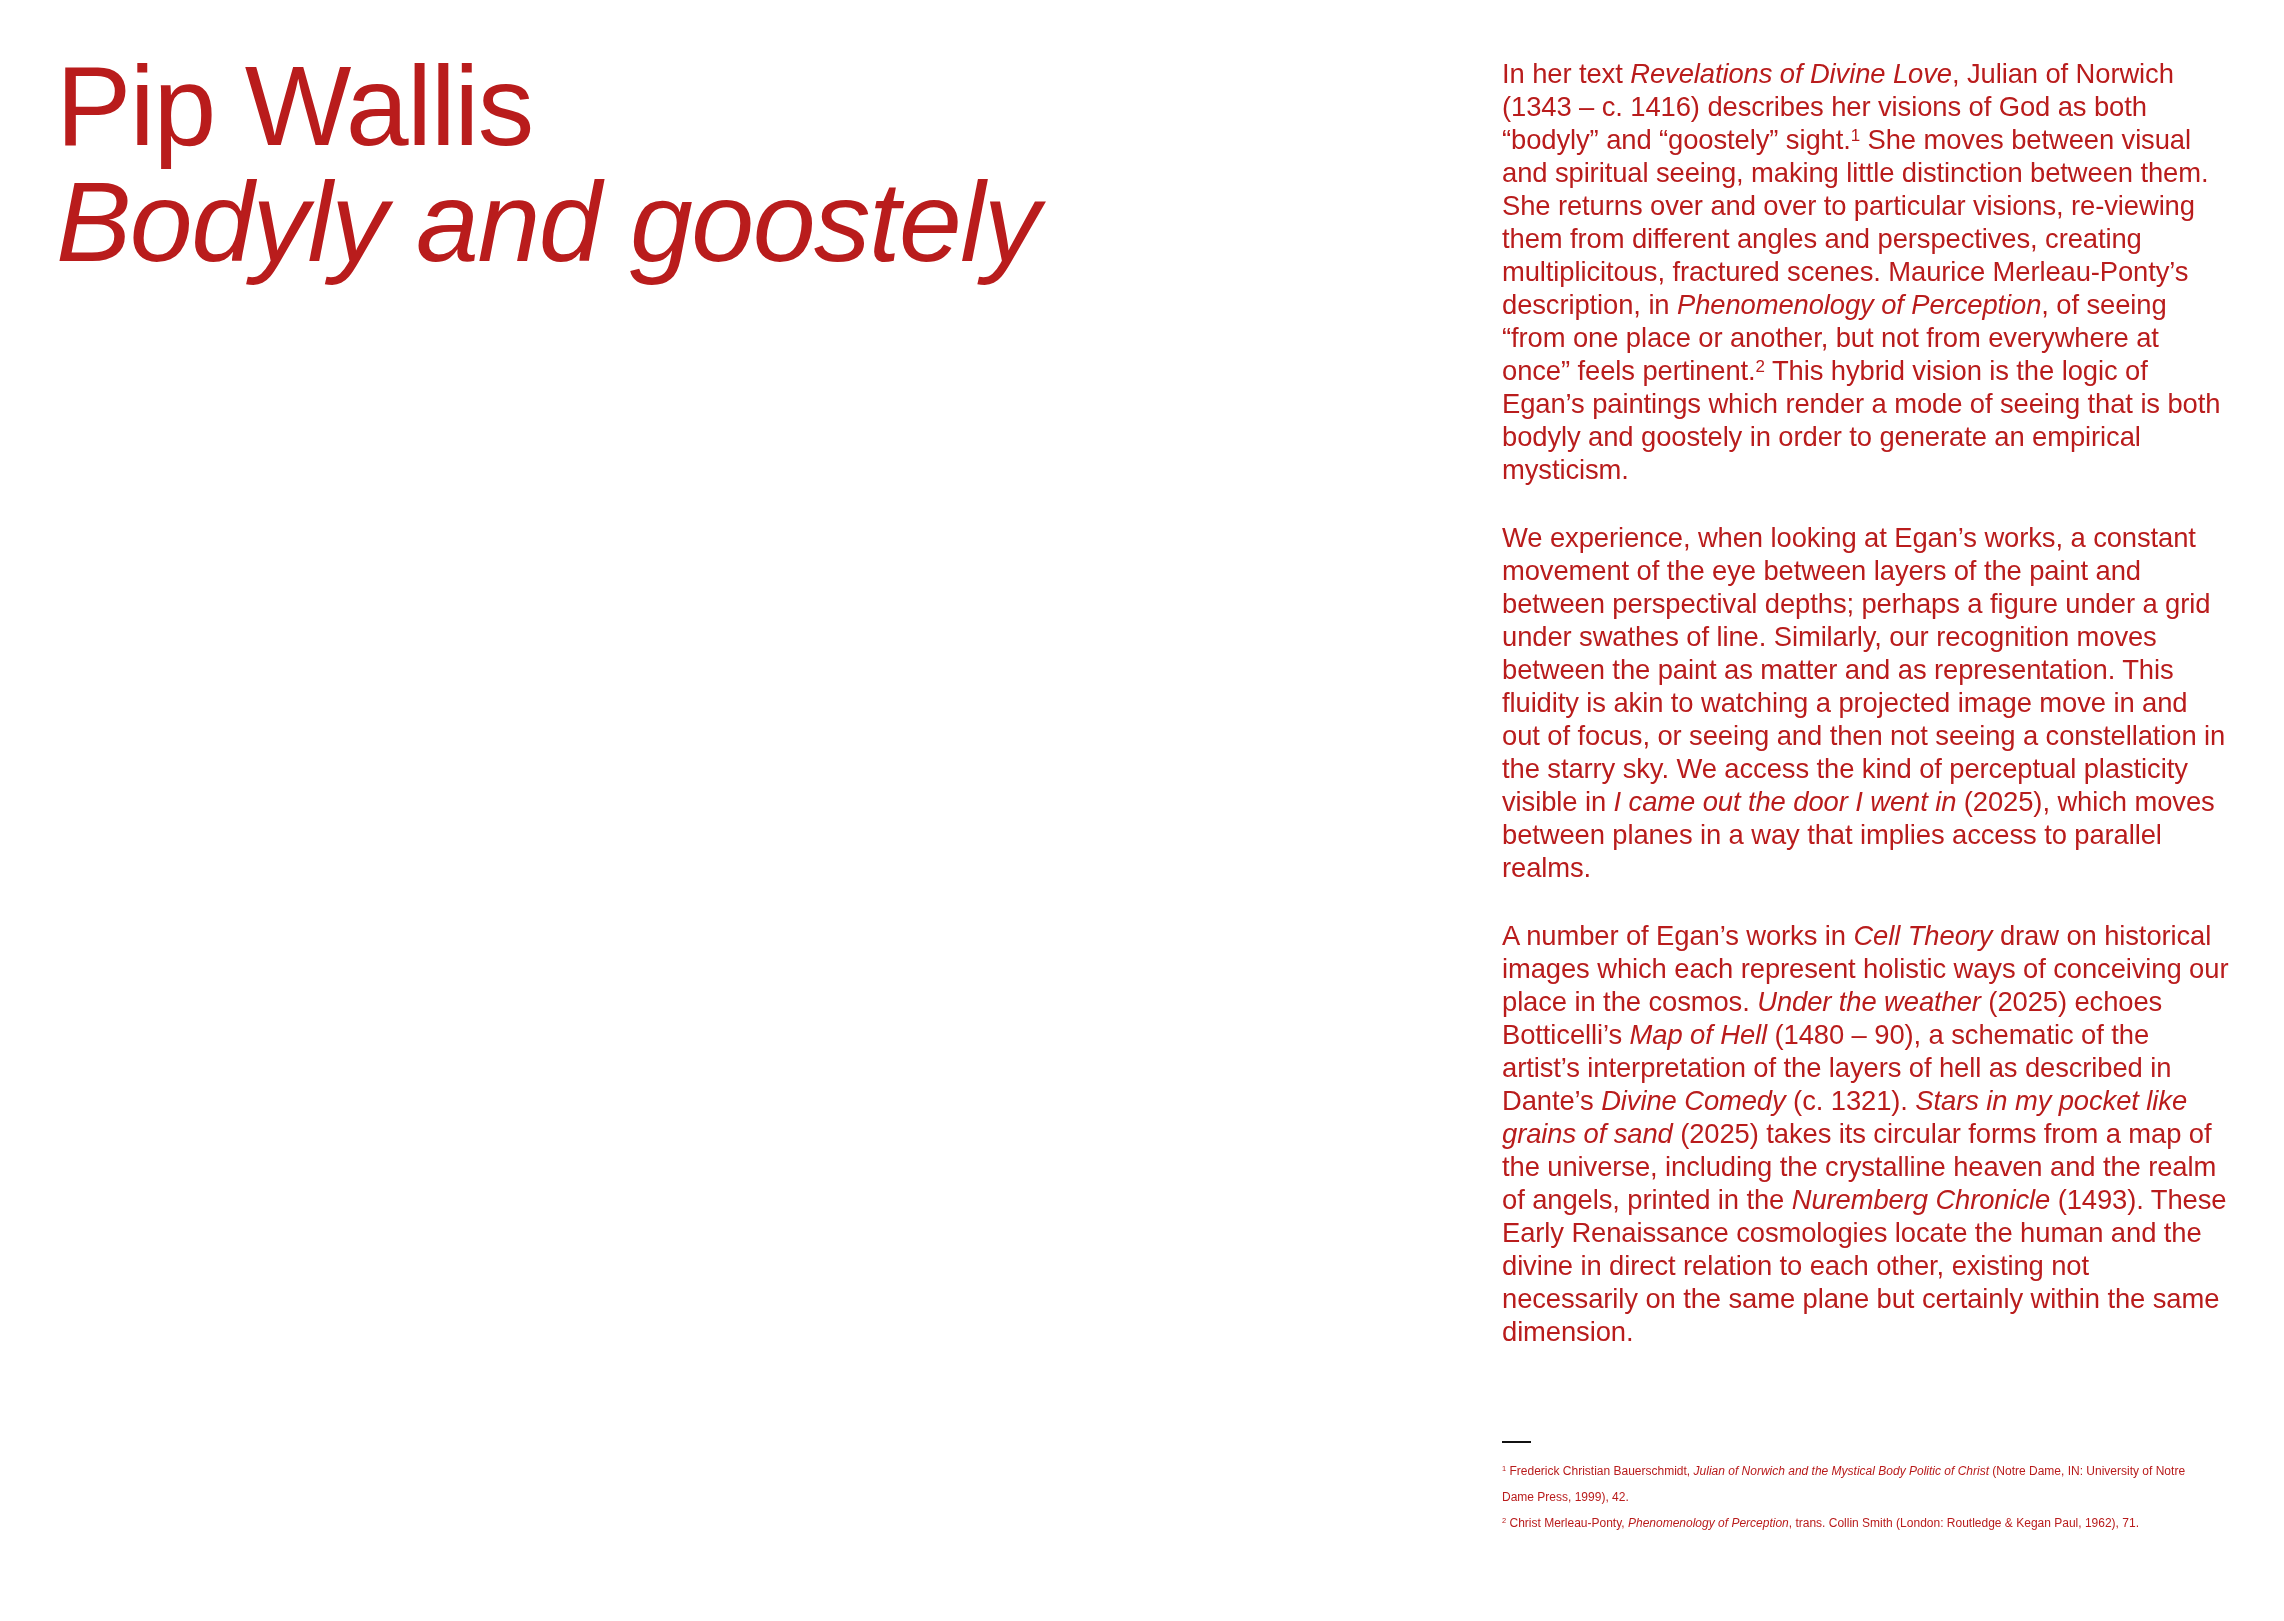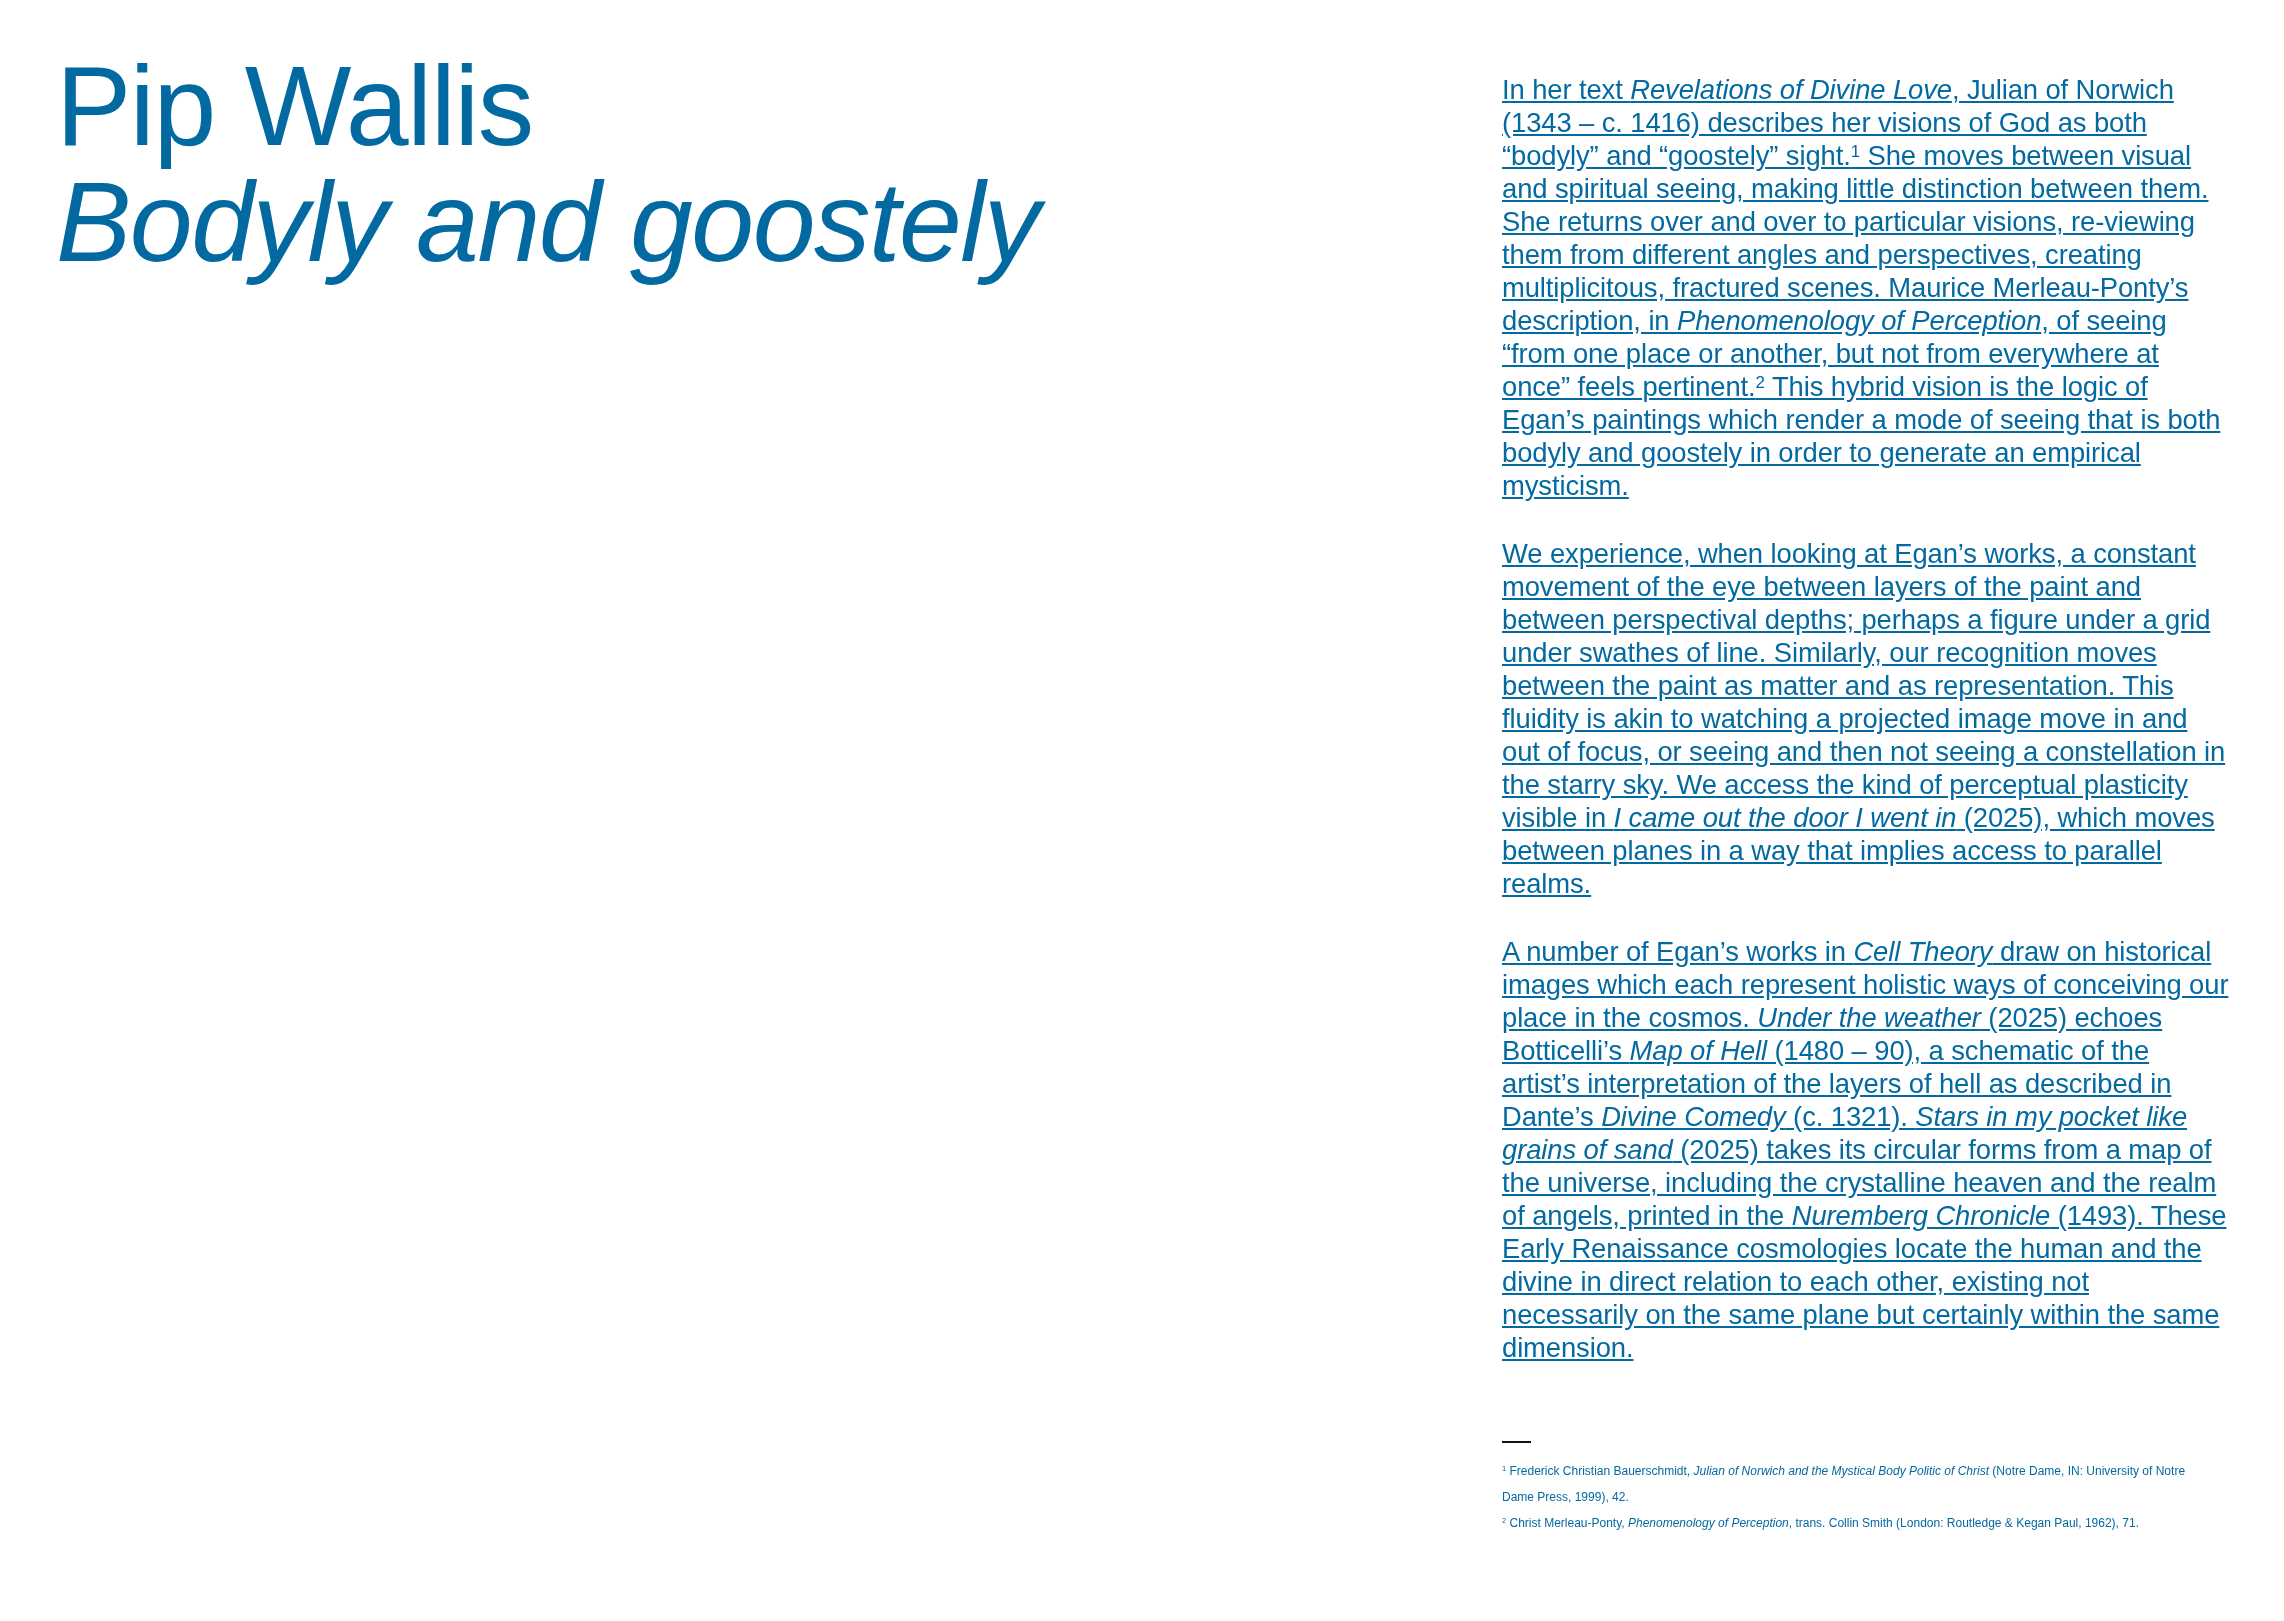--- a/index.html
+++ b/index.html
@@ -6,21 +6,21 @@
     margin: 0;
     padding: 0;
     background: #ffffff;
   }
   .page {
     position: relative;
     width: 2285px;
     height: 1621px;
     background: #ffffff;
     font-family: "Liberation Sans", "DejaVu Sans", sans-serif;
-    color: #0369a1;
+    color: #b91c1c;
     overflow: hidden;
   }
 
   
   .title-block {
     position: absolute;
     left: 56px;
     top: 48px;
   }
   .title-line {
@@ -39,22 +39,21 @@
   .body-col {
     position: absolute;
     left: 1502px;
     top: 57px;
     width: 730px;
     font-size: 27.4px;
     line-height: 33px;
     letter-spacing: -0.1px;
   }
   .body-col p.para {
-    margin: 16px 0 35px 0;
-    text-decoration: underline;
+    margin: 0 0 35px 0;
   }
   .body-col p.para:last-child {
     margin-bottom: 0;
   }
 
   sup {
     font-size: 62%;
     line-height: 0;
     vertical-align: baseline;
     position: relative;

